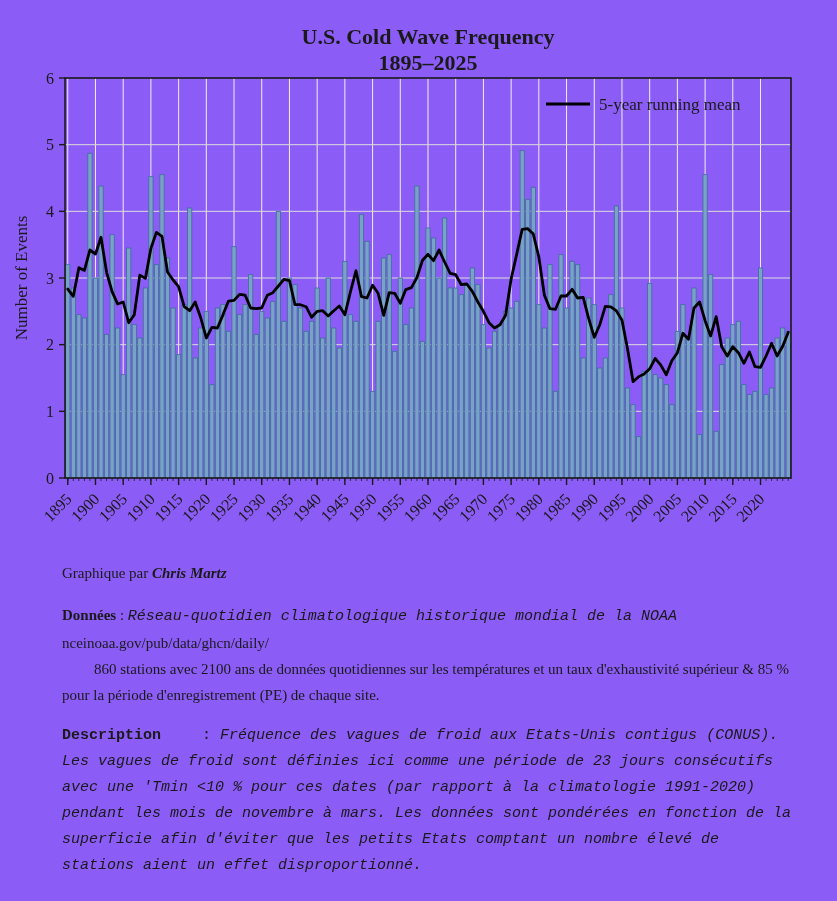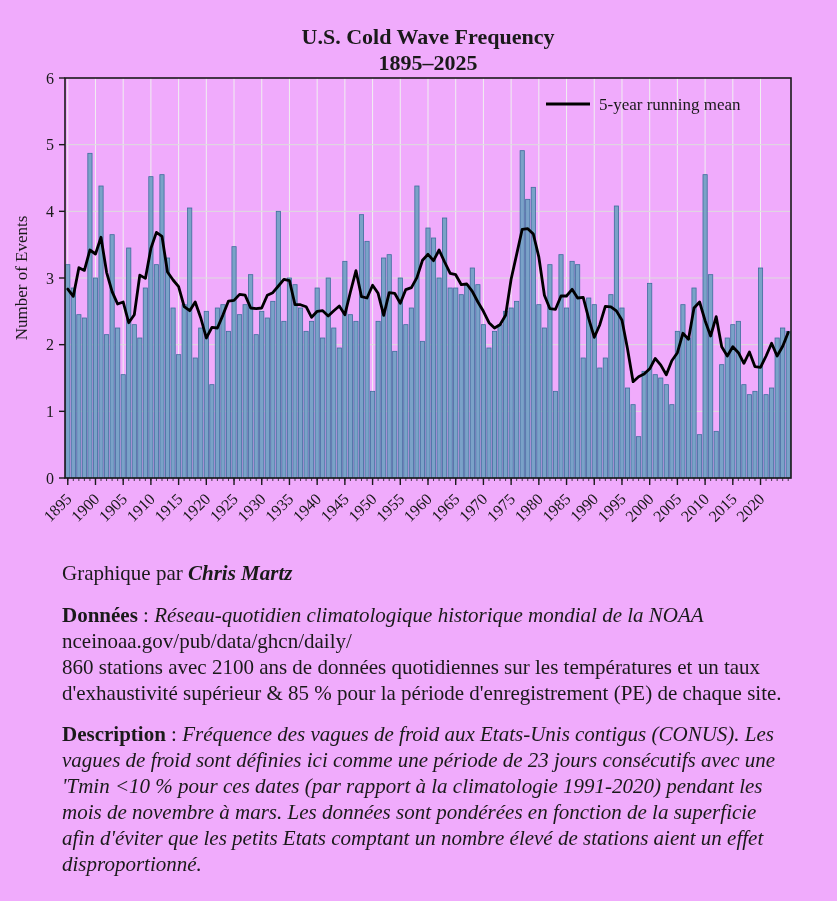--- a/index.html
+++ b/index.html
@@ -1,26 +1,26 @@
 <!DOCTYPE html>
 <html><head>
 <meta charset="utf-8">
 <style>
   html,body{margin:0;padding:0;background:#ffffff;}
   body{width:837px;height:901px;font-family:"Liberation Serif","DejaVu Serif",serif;color:#1a1a1a;}
-  .page{width:837px;height:901px;background:#f0abfc;overflow:hidden;position:relative;}
+  .page{width:837px;height:901px;background:#8b5cf6;overflow:hidden;position:relative;}
   .chart-wrap{position:relative;width:837px;height:548px;}
   svg text{font-family:"Liberation Serif","DejaVu Serif",serif;fill:#1a1a1a;}
-  .caption{position:absolute;left:62px;top:560px;width:732px;font-size:21px;line-height:26px;}
+  .caption{position:absolute;left:62px;top:560px;width:732px;font-size:15px;line-height:26px;}
   .credit{margin:0 0 16px 0;}
   .credit b{font-style:italic;font-weight:bold;}
   .para{margin:0 0 15px 0;}
   .lbl{font-weight:bold;font-style:normal;}
-  .it{font-style:italic;}
-  .up{font-style:normal;}
+  .it{font-style:italic;font-family:Liberation Mono, monospace;}
+  .up{font-style:normal;margin-left:32px;}
   .urlline{display:block;}
 </style>
 </head>
 <body>
 <div class="page">
 
   <div class="chart-wrap">
     <svg id="chart-svg" width="837" height="548" viewBox="0 0 837 548">
       <text id="t1" x="428" y="44" text-anchor="middle" font-size="22" font-weight="bold">U.S. Cold Wave Frequency</text>
       <text id="t2" x="428" y="70" text-anchor="middle" font-size="22" font-weight="bold">1895–2025</text>

